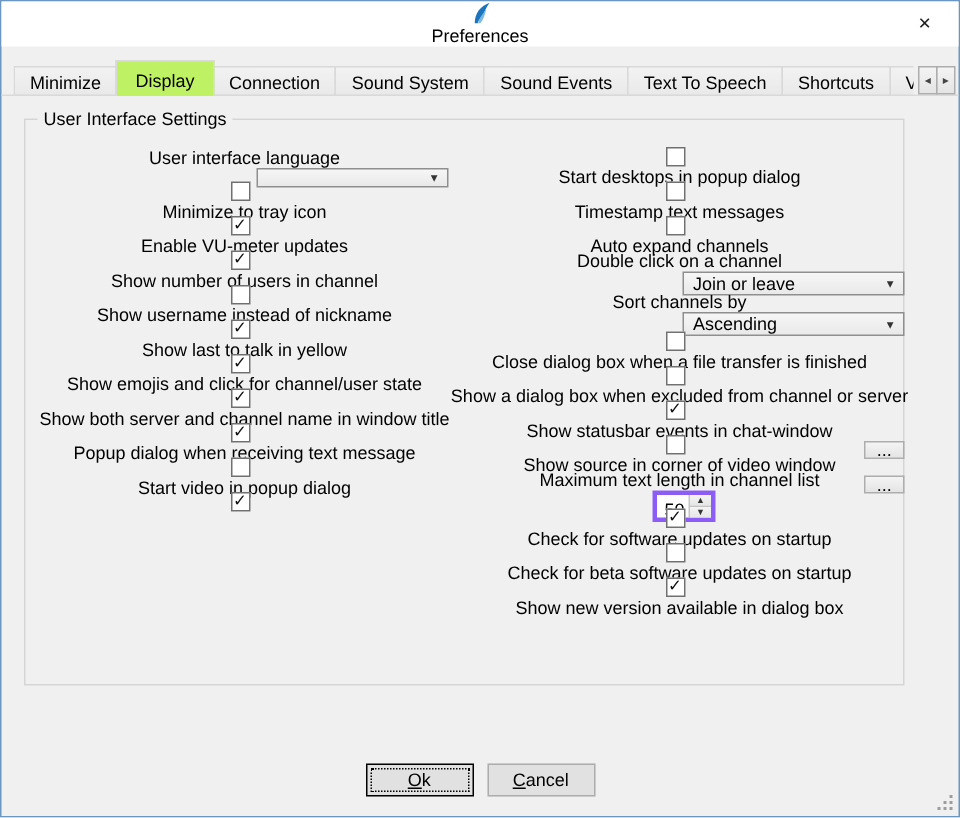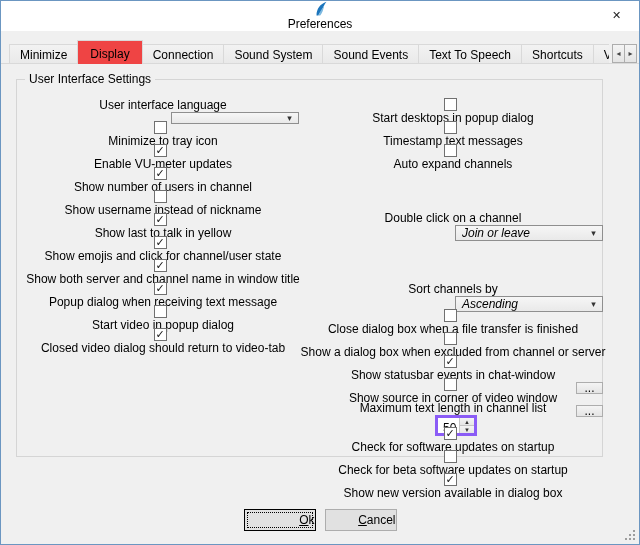--- a/index.html
+++ b/index.html
@@ -20,56 +20,56 @@
   
   .tabbar { position: absolute; top: 39px; left: 0; width: 638px; height: 24px; }
   .tab-underline { position: absolute; left: 0; right: 0; bottom: 0; height: 1px; background: #d9d9d9; }
   .tabs-clip { position: absolute; left: 8px; right: 30px; top: 0; bottom: 0; display: flex; align-items: flex-end; overflow: hidden; }
   .tab {
     flex: 0 0 auto; height: 20px; padding: 3px 10px 0 10px;
     border: 1px solid #d9d9d9; background: linear-gradient(#f2f2f2, #e9e9e9);
     white-space: nowrap; cursor: default;
   }
   .tab + .tab { margin-left: -1px; }
-  .tab.active { height: 24px; padding: 6px 12px 0 12px; background: #ef4444; border-bottom: none; position: relative; z-index: 2; }
+  .tab.active { height: 24px; padding: 6px 12px 0 12px; background: #bef264; border-bottom: none; position: relative; z-index: 2; }
   .tab-scroll { position: absolute; right: 2px; bottom: 1px; display: flex; }
   .tab-scroll .sbtn {
     width: 13px; height: 19px; border: 1px solid #adadad; background: linear-gradient(#f4f4f4, #e4e4e4);
     display: flex; align-items: center; justify-content: center; font-size: 8px; color: #444;
   }
   .tab-scroll .sbtn + .sbtn { margin-left: -1px; }
 
   
   .groupbox { position: absolute; left: 15px; top: 78px; width: 587px; height: 378px; border: 1px solid #d5d5d5; }
   .gb-title { position: absolute; top: -8px; left: 8px; background: #f0f0f0; padding: 0 4px; font-size: 12px; }
 
   .left-col  { position: absolute; left: 10px;  top: 18px; width: 272px; }
   .right-col { position: absolute; left: 286px; top: 18px; width: 300px; }
 
   .row { height: 23px; display: flex; align-items: center; flex-direction: column; }
-  .combo-row { height: 27px; margin-top: 44px; }
+  .combo-row { height: 27px; }
   .spin-row { height: 26px; }
   .lbl { white-space: nowrap; }
 
   
   .cb {
     flex: 0 0 13px; width: 13px; height: 13px; margin-right: 6px;
     border: 1px solid #707070; background: #fff;
     font-size: 11px; line-height: 11px; text-align: center; color: #111; font-weight: bold;
   }
 
   
   .combo {
     height: 21px; border: 1px solid #8f8f8f; background: linear-gradient(#f6f6f6, #e9e9e9);
     display: flex; align-items: center; cursor: default;
   }
   .combo-val { flex: 1; padding-left: 6px; white-space: nowrap; overflow: hidden; }
   .combo-arrow { flex: 0 0 17px; text-align: center; font-size: 9px; color: #333; }
   .lang-combo { width: 128px; margin-left: auto; }
-  .right-combo { width: 148px; margin-left: auto; font-style: italic; }
+  .right-combo { width: 148px; margin-left: auto; }
 
   
   .more-btn {
     margin-left: auto; width: 27px; height: 20px; border: 1px solid #adadad;
     background: linear-gradient(#f4f4f4, #e4e4e4);
     display: flex; align-items: flex-start; justify-content: center; font-size: 12px; line-height: 10px; cursor: default;
   }
 
   
   .spin { width: 42px; height: 21px; margin-left: 6px; border: 3px solid #8b5cf6; background: #fff; display: flex; }
@@ -78,21 +78,21 @@
   .spin-btns span {
     flex: 1; display: flex; align-items: center; justify-content: center;
     font-size: 6px; color: #333; background: linear-gradient(#f4f4f4, #e6e6e6);
   }
   .spin-btns span:first-child { border-bottom: 1px solid #c5c5c5; }
 
   
   .btn-row { position: absolute; left: 0; right: 0; bottom: 13px; display: flex; justify-content: center; gap: 9px; }
   .btn {
     width: 72px; height: 22px; border: 1px solid #adadad; background: #e1e1e1;
-    display: flex; align-items: center; justify-content: flex-end; font-size: 12px; cursor: default;
+    display: flex; align-items: center; justify-content: center; font-size: 12px; cursor: default;
   }
   .btn .btn-label { display: block; }
   .btn .btn-label::first-letter { text-decoration: underline; }
   .btn.default { border: 1px solid #000; outline: 1px dotted #000; outline-offset: -4px; }
 
   
   .grip { position: absolute; right: 2px; bottom: 2px; width: 13px; height: 13px; }
   .grip::before {
     content: ""; position: absolute; right: 2px; bottom: 2px; width: 2px; height: 2px; background: #9d9d9d;
     box-shadow: -4px 0 #9d9d9d, -8px 0 #9d9d9d, 0 -4px #9d9d9d, -4px -4px #9d9d9d, 0 -8px #9d9d9d;
@@ -179,21 +179,20 @@
       <div class="row">
         <span class="cb">✓</span>
         <span class="lbl">Popup dialog when receiving text message</span>
       </div>
       <div class="row">
         <span class="cb"></span>
         <span class="lbl">Start video in popup dialog</span>
       </div>
       <div class="row">
         <span class="cb">✓</span>
-        <span class="lbl">Closed video dialog should return to video-tab</span>
       </div>
     </div>
 
     <div class="right-col">
       <div class="row">
         <span class="cb"></span>
         <span class="lbl">Start desktops in popup dialog</span>
       </div>
       <div class="row">
         <span class="cb"></span>

